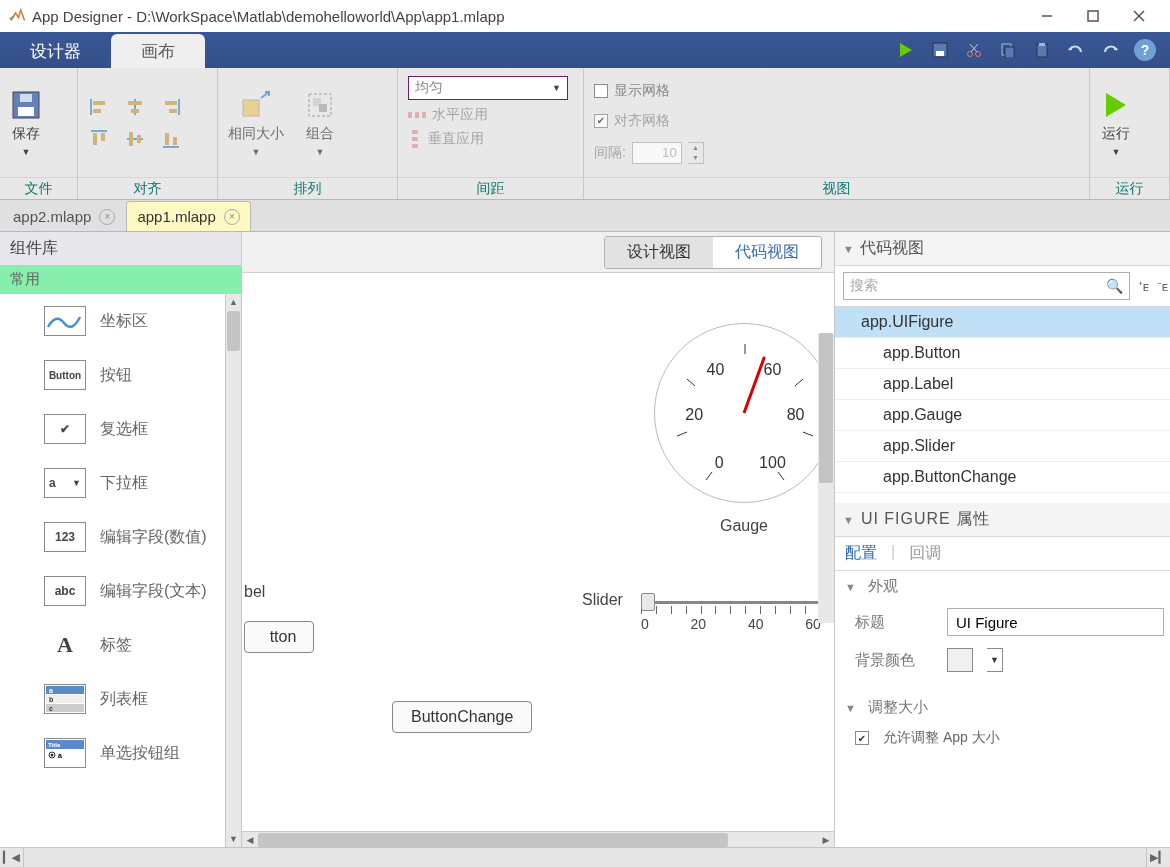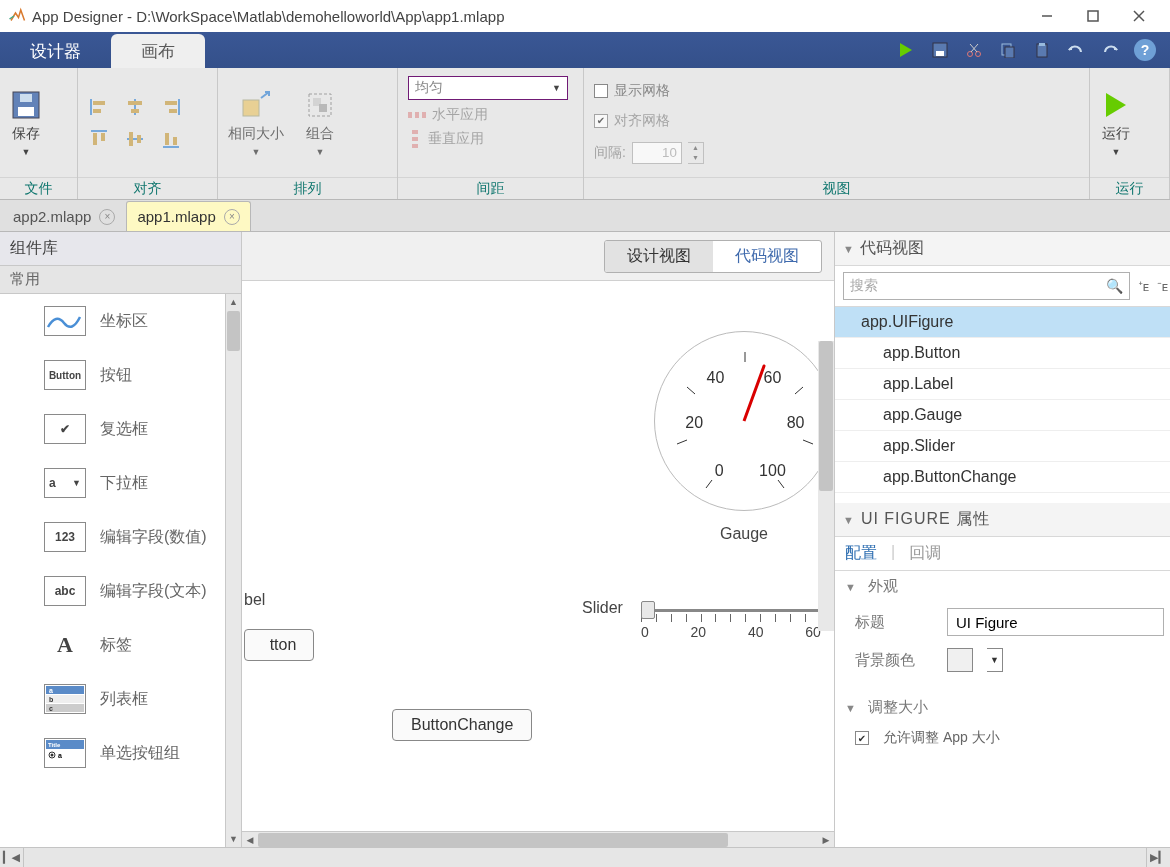--- a/index.html
+++ b/index.html
@@ -45,32 +45,32 @@
 .file-tab { height: 30px; padding: 0 10px; display: flex; align-items: center; gap: 8px; font-size: 15px; color: #555; border: 1px solid transparent; border-bottom: none; cursor: pointer; }
 .file-tab.active { background: #fef9c3; border-color: #b8b8b8; border-radius: 3px 3px 0 0; color: #333; }
 .close-x { width: 16px; height: 16px; border-radius: 50%; border: 1px solid #aaa; display: flex; align-items: center; justify-content: center; font-size: 10px; color: #888; }
 
 
 .main { display: flex; height: calc(867px - 32px - 36px - 132px - 32px - 20px); }
 .panel-title { background: #e7e7ec; padding: 6px 10px; font-size: 16px; color: #444; border-bottom: 1px solid #c8c8c8; }
 
 
 .comp-lib { width: 242px; display: flex; flex-direction: column; border-right: 1px solid #c8c8c8; background: #fff; position: relative; }
-.comp-section { background: #e5e5e5; padding: 4px 10px; color: #666; font-size: 15px; border-bottom: 1px solid #c8c8c8; }
+.comp-section { background: #86efac; padding: 4px 10px; color: #666; font-size: 15px; border-bottom: 1px solid #c8c8c8; }
 .comp-list { flex: 1; overflow: hidden; display: flex; }
 .comp-items { flex: 1; }
 .comp-item { display: flex; align-items: center; gap: 14px; padding: 12px 10px; font-size: 16px; color: #666; cursor: pointer; margin-left: 34px; }
 .comp-icon { width: 42px; height: 30px; border: 1px solid #8a8a8a; background: #fff; display: flex; align-items: center; justify-content: center; font-size: 12px; font-weight: bold; color: #444; }
 .scroll-v { width: 16px; background: #e8e8e8; border-left: 1px solid #c8c8c8; display: flex; flex-direction: column; }
 .scroll-v .thumb { background: #c4c4c4; margin: 1px; border-radius: 2px; }
 .scroll-v .arrow { height: 16px; display: flex; align-items: center; justify-content: center; font-size: 9px; color: #666; }
 
 
 .canvas-wrap { flex: 1; display: flex; flex-direction: column; background: #f0f0f0; position: relative; }
-.canvas-tabs { height: 48px; display: flex; align-items: center; justify-content: flex-end; padding: 8px 12px; background: #f0f0f0; }
+.canvas-tabs { height: 40px; display: flex; align-items: center; justify-content: flex-end; padding: 8px 12px; background: #f0f0f0; }
 .seg { display: flex; border: 1px solid #b0b0b0; border-radius: 3px; overflow: hidden; background: #fff; }
 .seg-btn { padding: 5px 22px; font-size: 16px; color: #3f6aad; cursor: pointer; }
 .seg-btn.active { background: #e2e2e2; color: #333; }
 .canvas { flex: 1; background: #fff; margin: 0 0 0 0; position: relative; overflow: hidden; border-top: 1px solid #d0d0d0; }
 .scroll-h { height: 16px; background: #e8e8e8; border-top: 1px solid #c8c8c8; display: flex; align-items: center; }
 .scroll-h .arrow { width: 16px; display: flex; align-items: center; justify-content: center; font-size: 9px; color: #666; }
 .scroll-h .track { flex: 1; height: 100%; position: relative; }
 .scroll-h .thumb { position: absolute; top: 1px; height: 14px; background: #c4c4c4; border-radius: 2px; }
 
 

